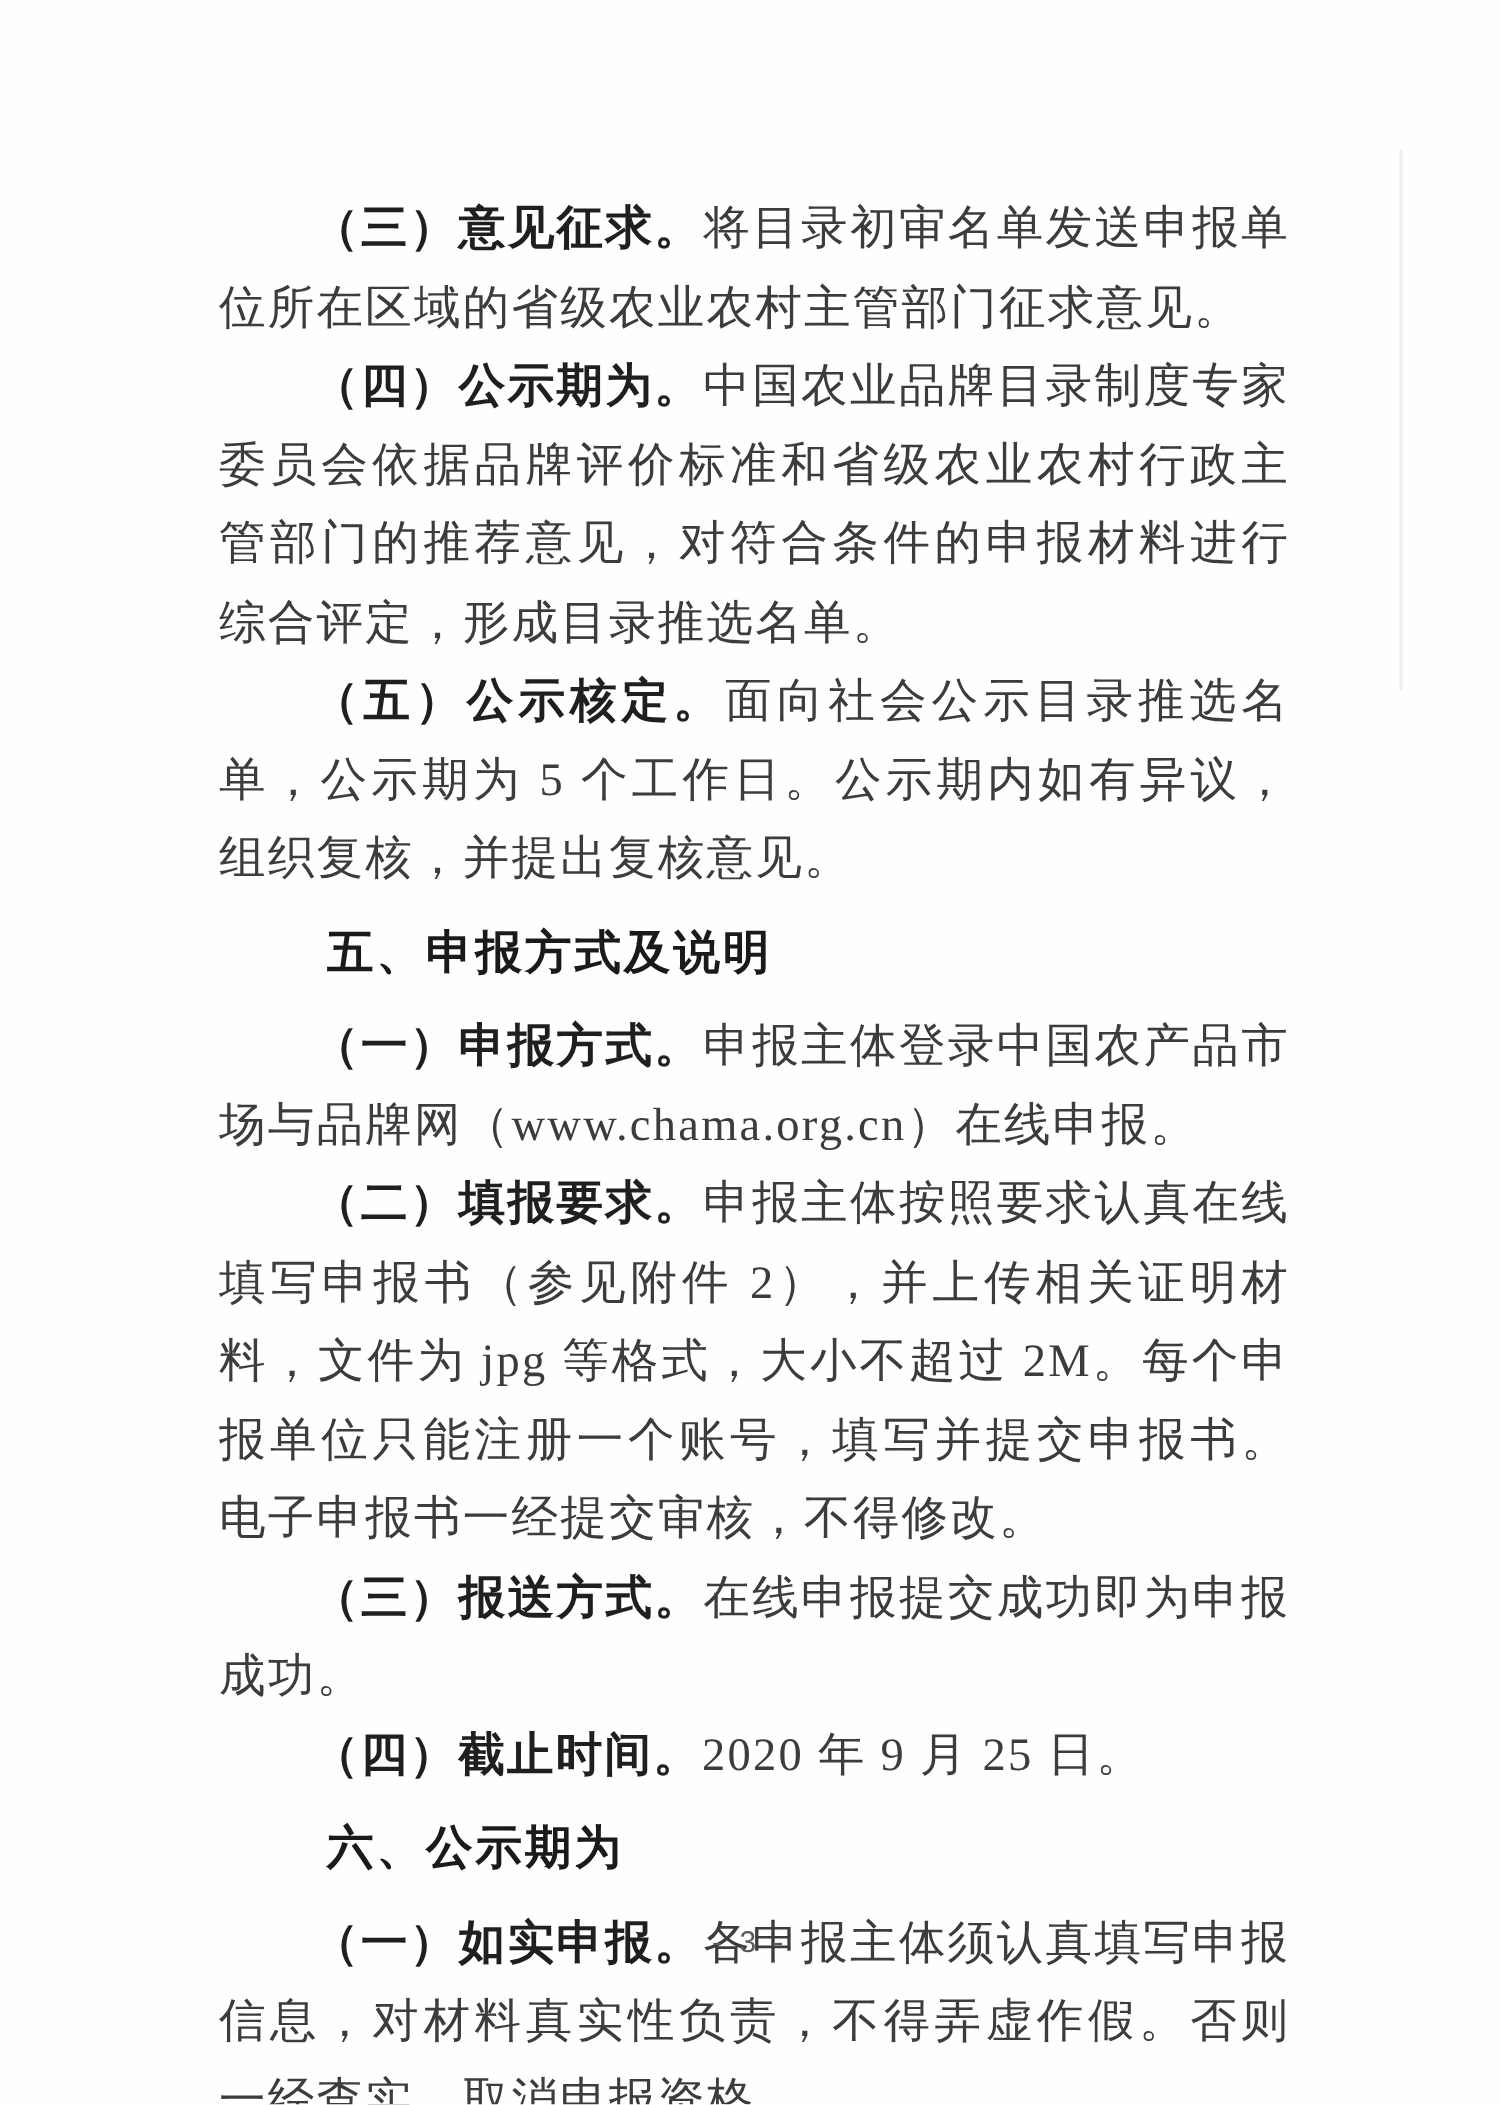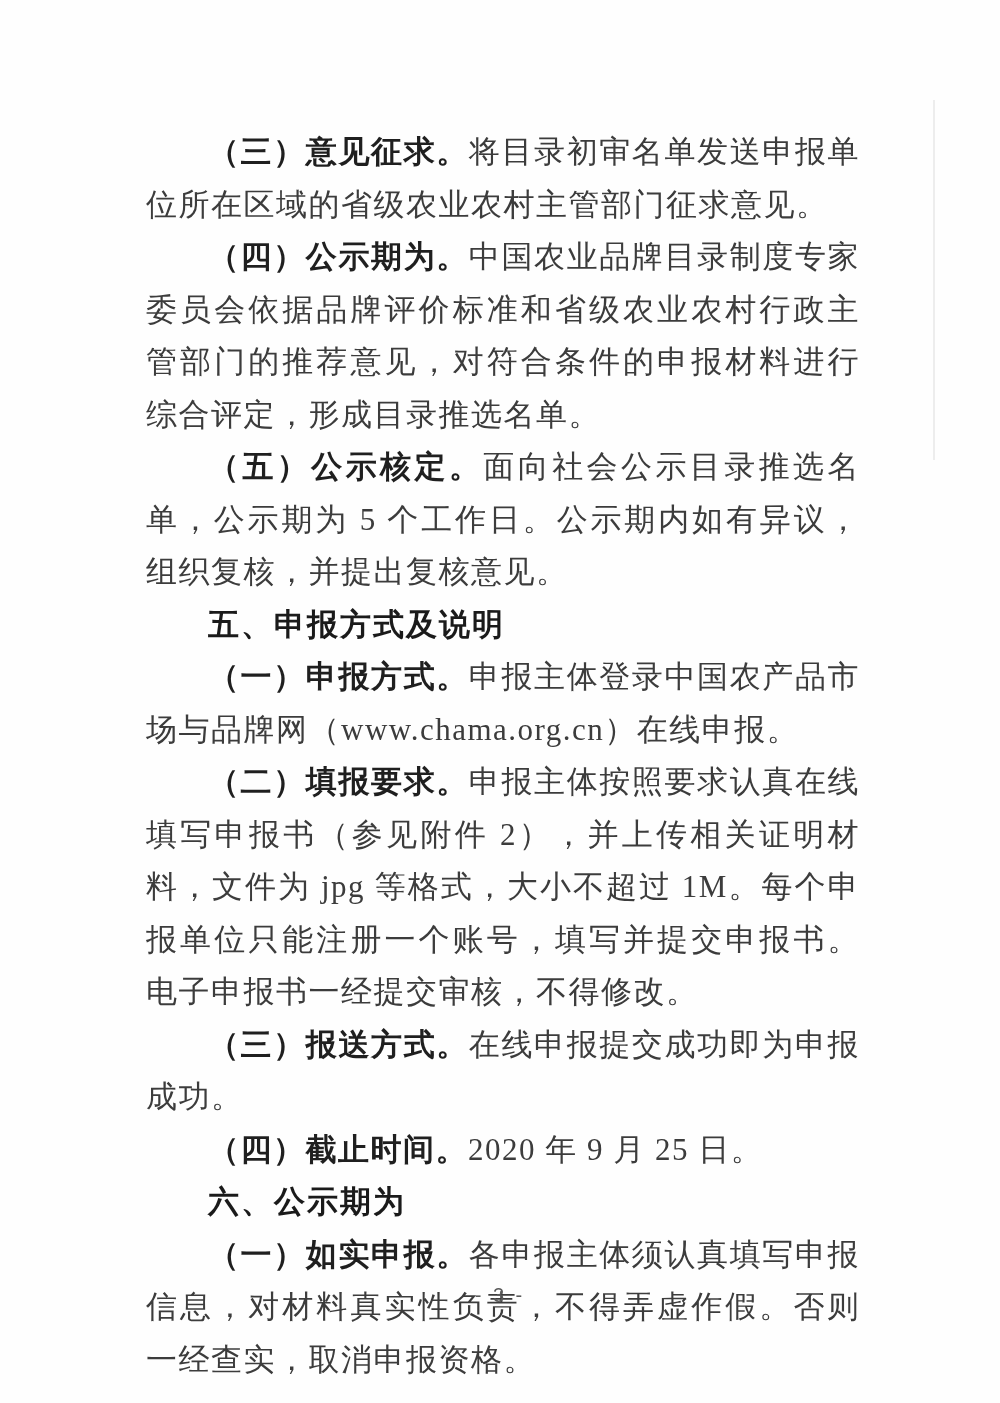--- a/index.html
+++ b/index.html
@@ -29,21 +29,21 @@
   .para {
     margin: 0;
     padding: 0;
     text-indent: 2em;
   }
   .lead {
     color: #1f1f1f;
     font-weight: 700;
   }
   .heading {
-    margin: 0;
+    margin: 10px;
     padding: 0;
     text-indent: 2em;
     font-family: "Liberation Sans", "DejaVu Sans", sans-serif;
     font-weight: 700;
     color: #1a1a1a;
     font-size: 31px;
     line-height: 52.5px;
     letter-spacing: 2px;
     text-align: left;
   }
@@ -79,21 +79,21 @@
 
     <p class="para"><b class="lead">（四）公示期为。</b><span>中国农业品牌目录制度专家委员会依据品牌评价标准和省级农业农村行政主管部门的推荐意见，对符合条件的申报材料进行综合评定，形成目录推选名单。</span></p>
 
     <p class="para"><b class="lead">（五）公示核定。</b><span>面向社会公示目录推选名单，公示期为 5 个工作日。公示期内如有异议，组织复核，并提出复核意见。</span></p>
 
 
     <h2 class="heading">五、申报方式及说明</h2>
 
     <p class="para"><b class="lead">（一）申报方式。</b><span>申报主体登录中国农产品市场与品牌网（www.chama.org.cn）在线申报。</span></p>
 
-    <p class="para"><b class="lead">（二）填报要求。</b><span>申报主体按照要求认真在线填写申报书（参见附件 2），并上传相关证明材料，文件为 jpg 等格式，大小不超过 1M。每个申报单位只能注册一个账号，填写并提交申报书。电子申报书一经提交审核，不得修改。</span></p>
+    <p class="para"><b class="lead">（二）填报要求。</b><span>申报主体按照要求认真在线填写申报书（参见附件 2），并上传相关证明材料，文件为 jpg 等格式，大小不超过 2M。每个申报单位只能注册一个账号，填写并提交申报书。电子申报书一经提交审核，不得修改。</span></p>
 
     <p class="para"><b class="lead">（三）报送方式。</b><span>在线申报提交成功即为申报成功。</span></p>
 
     <p class="para"><b class="lead">（四）截止时间。</b><span>2020 年 9 月 25 日。</span></p>
 
     <h2 class="heading">六、公示期为</h2>
 
     <p class="para"><b class="lead">（一）如实申报。</b><span>各申报主体须认真填写申报信息，对材料真实性负责，不得弄虚作假。否则一经查实，取消申报资格。</span></p>
 
   </div>

